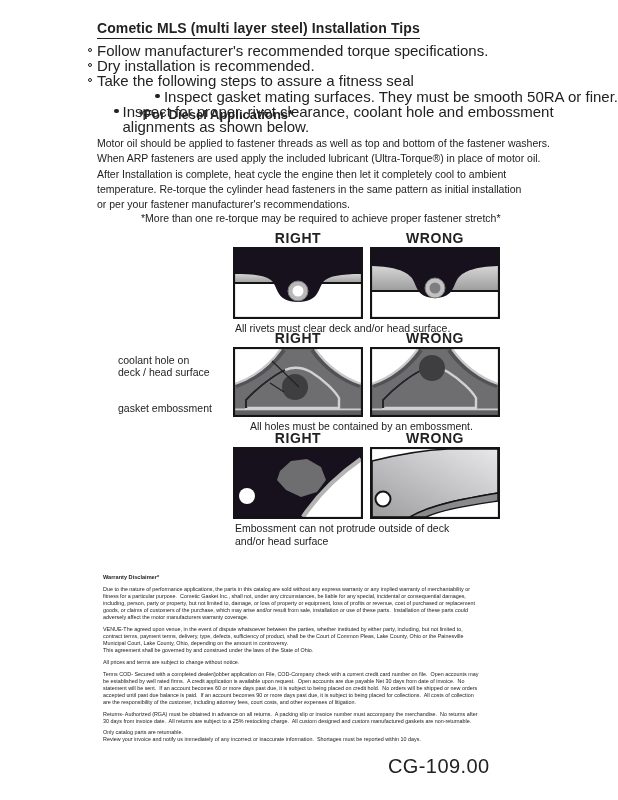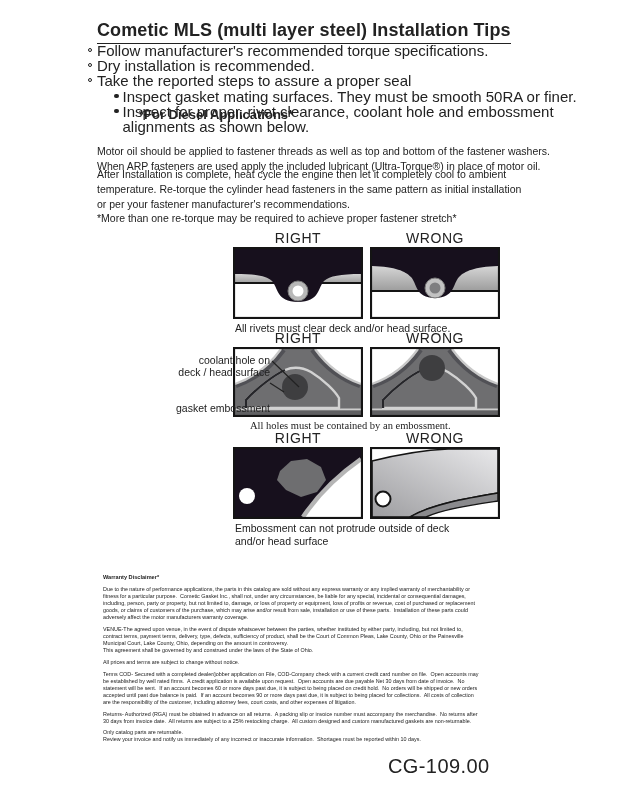--- a/index.html
+++ b/index.html
@@ -12,44 +12,44 @@
   }
   *{margin:0;padding:0;box-sizing:border-box;}
   html,body{background:#ffffff;}
   .page{
     position:relative;width:618px;height:800px;background:var(--paper);
     font-family:"Liberation Sans","DejaVu Sans",sans-serif;color:var(--ink);
     overflow:hidden;
   }
   .abs{position:absolute;}
   .page-title{
-    left:97px;top:20px;font-size:18px;font-weight:bold;
+    left:97px;top:20px;font-size:14px;font-weight:bold;
     border-bottom:1.6px solid var(--ink);padding-bottom:2px;letter-spacing:0.1px;
   }
   .tips{left:88px;top:43px;font-size:15px;}
   .tip-row{display:flex;align-items:flex-start;line-height:15.2px;}
-  .tip-row.sub{padding-left:24px;}
+  .tip-row.sub{padding-left:24px;justify-content:flex-end;}
   .marker-open{flex:none;width:4px;height:4px;border:1px solid var(--ink);border-radius:50%;margin:5px 5px 0 0;}
   .marker-filled{flex:none;width:4.5px;height:4.5px;background:var(--ink);border-radius:50%;margin:5px 4px 0 2px;}
   .diesel-heading{left:97px;top:107px;font-size:13px;font-weight:bold;margin-left:42px;}
   .body-par{left:97px;font-size:10.5px;line-height:15.2px;white-space:pre-line;}
-  .p1{top:144px;}
+  .p1{top:136px;}
   .p2{top:167px;}
-  .note{top:211px;white-space:normal;}
+  .note{top:211px;white-space:normal;margin-left:44px;}
   .diagram-row{position:absolute;left:233px;width:267px;}
   .row1{top:231px;}
   .row2{top:331px;}
   .row3{top:431px;}
-  .rw-labels{display:flex;gap:7px;font-size:14px;letter-spacing:0.6px;line-height:15px;margin-bottom:1px;}
+  .rw-labels{display:flex;gap:7px;font-size:14px;letter-spacing:0.6px;line-height:15px;margin-bottom:1px;font-weight:bold;}
   .rw-labels span{width:130px;text-align:center;}
   .img-pair{display:flex;gap:7px;}
   .diag-caption{font-size:10.5px;line-height:12.5px;margin-top:3px;padding-left:2px;}
-  .diag-caption.centered{padding-left:17px;font-family:Liberation Serif, serif;}
+  .diag-caption.centered{padding-left:17px;}
   .diag-caption.two-line{white-space:pre-line;}
-  .side-labels{left:118px;top:341px;width:152px;font-size:10.5px;line-height:12.5px;text-align:right;white-space:pre-line;}
+  .side-labels{left:118px;top:341px;width:152px;font-size:10.5px;line-height:12.5px;text-align:left;white-space:pre-line;}
   .side-labels .lbl2{margin-top:11px;}
   .leader-svg{left:118px;top:338px;pointer-events:none;}
   .disclaimer{left:103px;top:574px;width:420px;font-size:5.4px;line-height:7.1px;}
   .disclaimer h4{font-size:5.6px;margin-bottom:5px;}
   .disclaimer p{white-space:pre;margin-bottom:4.5px;}
   .page-code{left:388px;top:755px;font-size:20px;letter-spacing:0.4px;}
   svg{display:block;}
   .f-dark{fill:var(--diagram-black);}
   .f-gray{fill:var(--gasket-gray);}
   .f-hole{fill:var(--hole-dark);}
@@ -66,21 +66,21 @@
     <div class="tip-row">
       <span class="marker-open"></span>
       <span>Follow manufacturer's recommended torque specifications.</span>
     </div>
     <div class="tip-row">
       <span class="marker-open"></span>
       <span>Dry installation is recommended.</span>
     </div>
     <div class="tip-row">
       <span class="marker-open"></span>
-      <span>Take the reported steps to assure a proper seal</span>
+      <span>Take the following steps to assure a fitness seal</span>
     </div>
     <div class="tip-row sub">
       <span class="marker-filled"></span>
       <span>Inspect gasket mating surfaces.  They must be smooth 50RA or finer.</span>
     </div>
     <div class="tip-row sub">
       <span class="marker-filled"></span>
       <span>Inspect for proper, rivet clearance, coolant hole and embossment alignments as shown below.</span>
     </div>
   </div>

